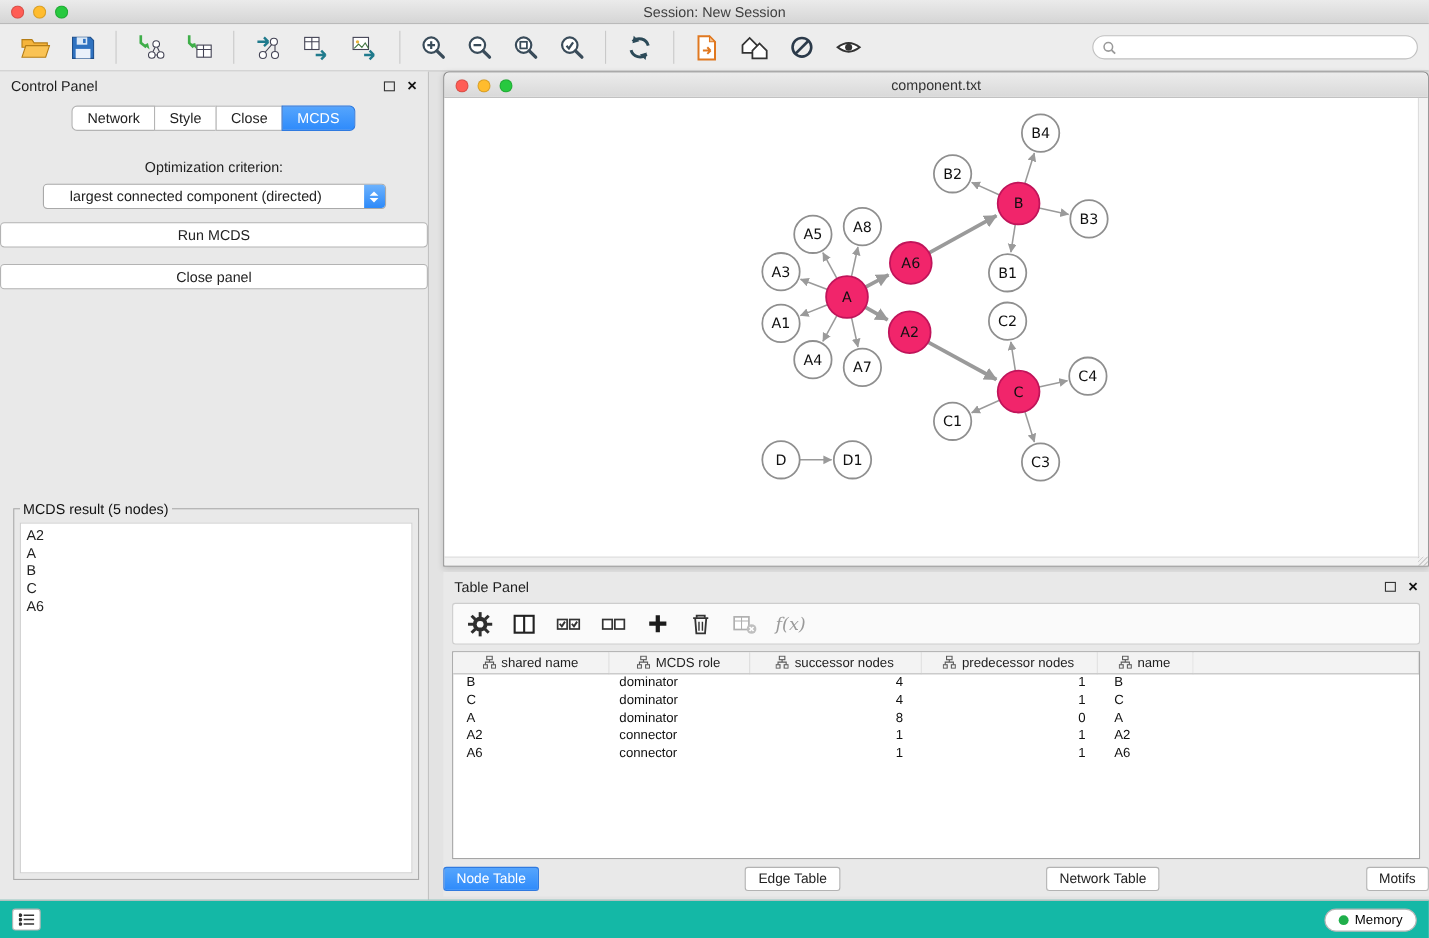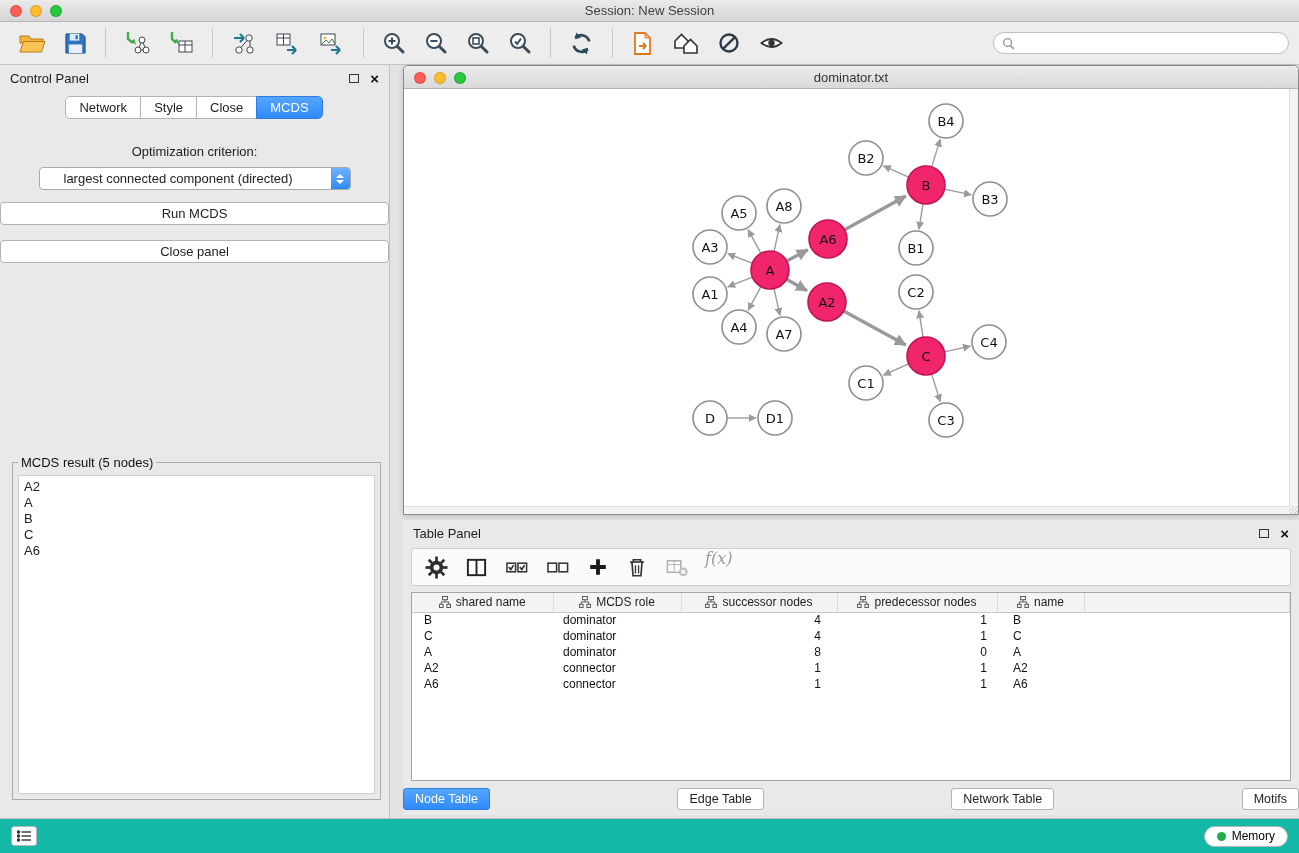--- a/index.html
+++ b/index.html
@@ -101,21 +101,21 @@
   .net-grip { position:absolute; right:0; bottom:0; width:9px; height:8px;
     background:repeating-linear-gradient(135deg,#cfcfcf 0 1px,#f0f0f0 1px 3px); }
   
   .table-panel {
     position:absolute; left:403px; top:520px; width:896px; height:295px;
     background:#e9e9e9;
   }
   .tp-toolbar {
     position:absolute; left:8px; right:8px; top:28px; height:38px;
     background:#fafafa; border:1px solid #cdcdcd; border-radius:3px;
-    display:flex; gap:15px; padding:0 12px;
+    display:flex; align-items:center; gap:15px; padding:0 12px;
   }
   .tp-tbtn { background:none; border:none; padding:1px; cursor:pointer; display:flex; align-items:center; }
   .fx { font-family:"DejaVu Serif","Liberation Serif",serif; font-style:italic; font-size:16px; color:#9a9a9a; }
   .tp-table-wrap {
     position:absolute; left:8px; right:8px; top:72px; bottom:34px;
     background:#fff; border:1px solid #a5a5a5; overflow:hidden;
   }
   table.node-table { border-collapse:collapse; width:100%; table-layout:fixed; }
   .node-table thead th {
     background:#f3f3f3; border-bottom:1px solid #c9c9c9; border-right:1px solid #dcdcdc;
@@ -332,21 +332,21 @@
   </fieldset>
 </div>
 
 <div class="network-window">
   <div class="net-titlebar">
     <div class="traffic">
       <span class="tl red"></span>
       <span class="tl yel"></span>
       <span class="tl grn"></span>
     </div>
-    <span class="net-title">dominator.txt</span>
+    <span class="net-title">component.txt</span>
   </div>
   <div class="net-canvas">
     <svg width="886" height="419" viewBox="0 0 886 419">
         <defs>
           <marker id="arr-s" markerWidth="9" markerHeight="9" refX="7.5" refY="4" orient="auto" markerUnits="userSpaceOnUse">
             <path d="M0,0 L8,4 L0,8 z" fill="#9a9a9a"></path>
           </marker>
           <marker id="arr-l" markerWidth="13" markerHeight="13" refX="11" refY="6" orient="auto" markerUnits="userSpaceOnUse">
             <path d="M0,0 L12,6 L0,12 z" fill="#9a9a9a"></path>
           </marker>

